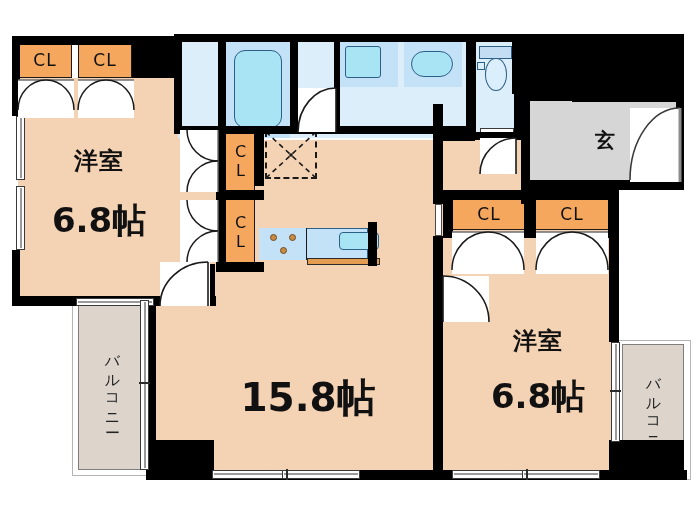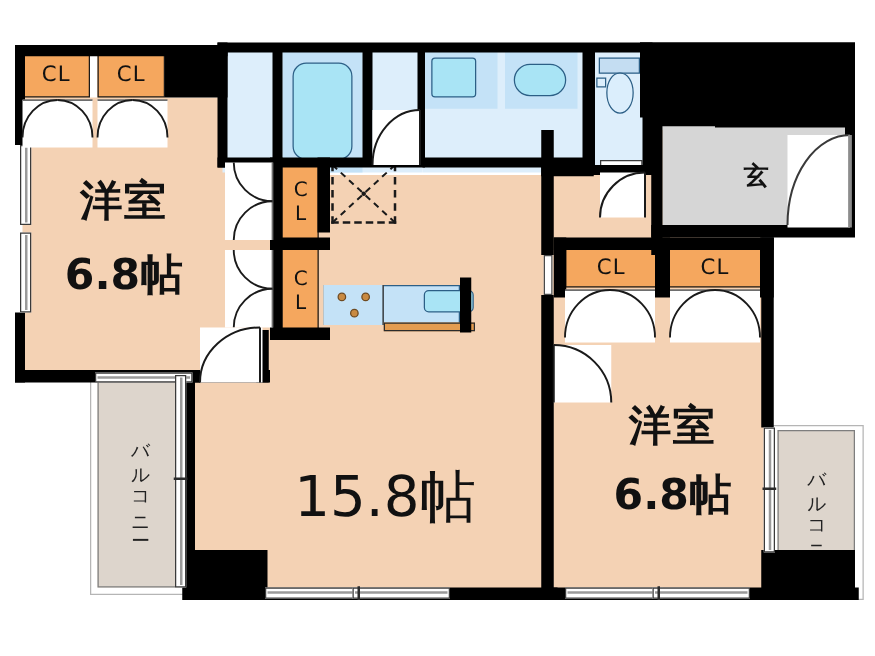--- a/index.html
+++ b/index.html
@@ -18,24 +18,24 @@
   .whitefill {background:#ffffff;}
 
   
   .lbl{display:flex;align-items:center;justify-content:center;color:#111;
        font-family:"DejaVu Sans","Liberation Sans",sans-serif;line-height:1;}
   .cl-lbl{font-size:17px;font-weight:400;letter-spacing:1px;}
   .cl-lbl-v{font-size:16px;writing-mode:vertical-rl;text-orientation:upright;letter-spacing:0px;}
   .kutsu{font-size:17px;font-weight:700;}
   .kutsu-sm{font-size:11px;font-weight:700;}
   .gen{font-size:20px;font-weight:700;}
-  .roomname{font-size:34px;font-weight:700;letter-spacing:1px;}
+  .roomname{font-size:24px;font-weight:700;letter-spacing:1px;}
   .roomsize{font-size:34px;font-weight:700;letter-spacing:0px;}
   .ldkname{font-size:39px;font-weight:700;letter-spacing:2px;}
-  .ldksize{font-size:45px;font-weight:400;}
+  .ldksize{font-size:39px;font-weight:700;}
   .balc{font-size:15px;writing-mode:vertical-rl;text-orientation:upright;letter-spacing:3px;color:#222;}
   .win{position:absolute;background:#ffffff;border:1px solid #3a3a3a;}
   .thinline{position:absolute;background:#2b2b2b;}
   .greyline{position:absolute;background:#9a9a9a;}
   .fixture{position:absolute;border:1.6px solid #2c5f86;background:#a9e4f5;}
   .burner{position:absolute;border-radius:50%;background:#c98a42;border:1px solid #6d4a22;}
   .dashbox{position:absolute;border:2px dashed #1a1a1a;background:transparent;}
   svg{display:block;overflow:visible;}
 </style>
 </head>

